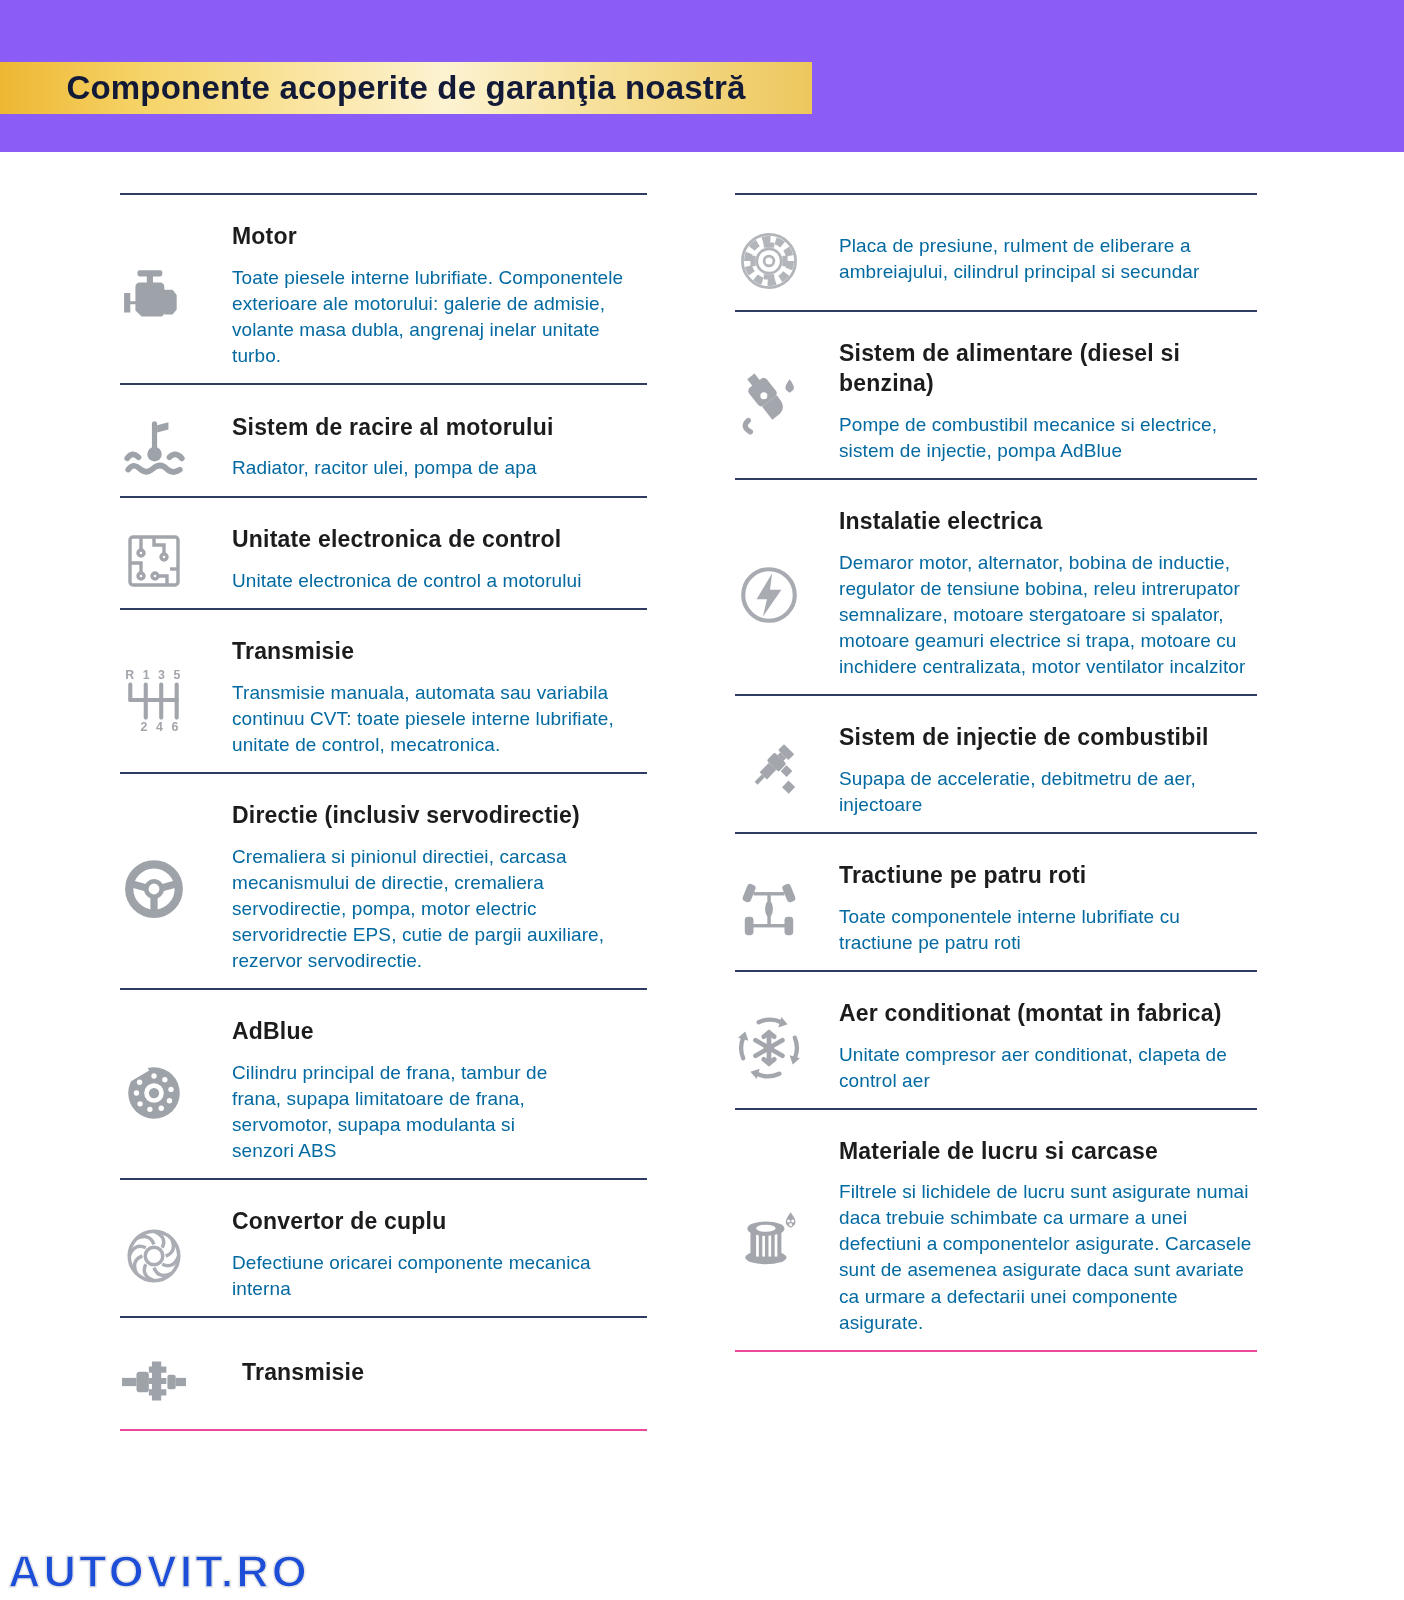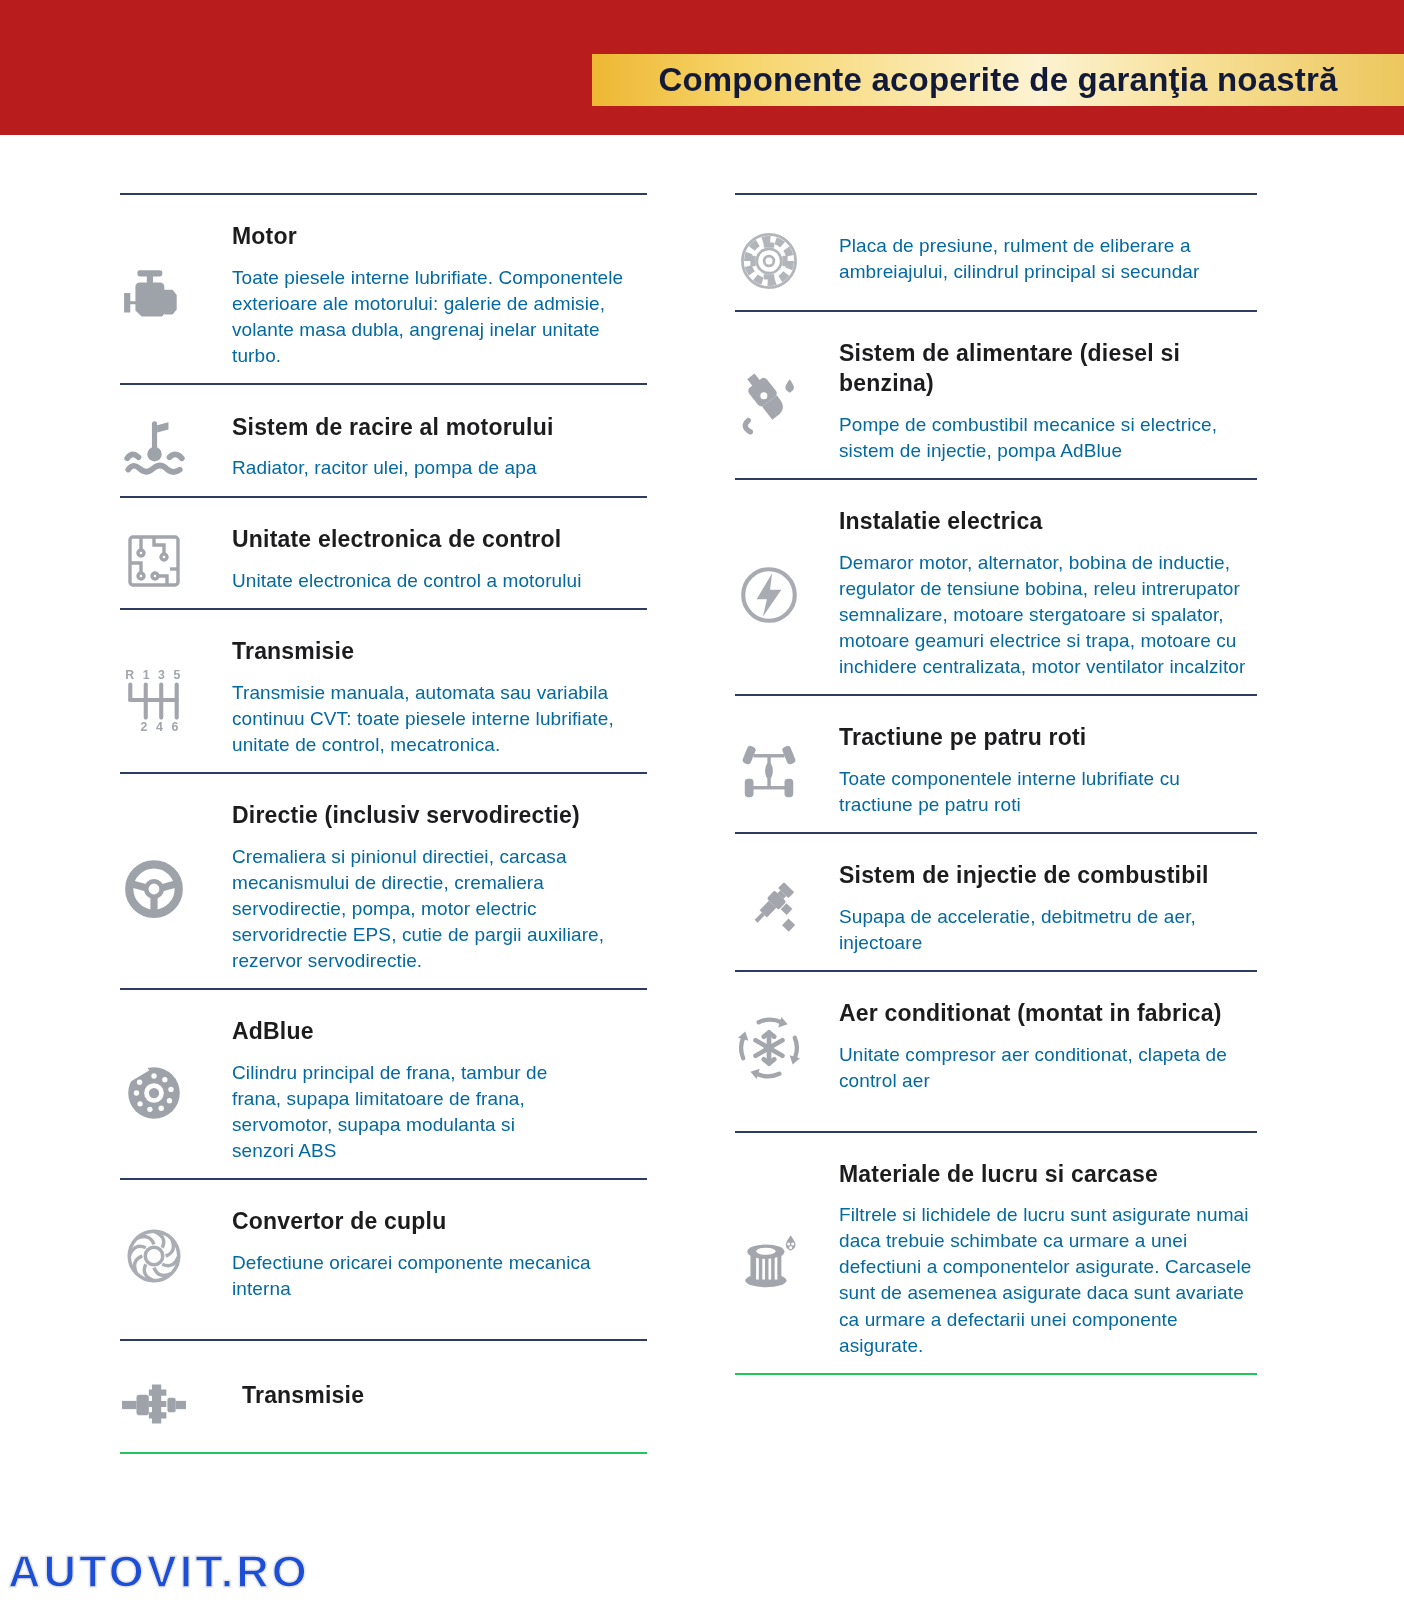--- a/index.html
+++ b/index.html
@@ -2,42 +2,42 @@
 <html><head>
 <meta charset="utf-8">
 <style>
   html,body{margin:0;padding:0;}
   body{
     width:1404px;height:1600px;position:relative;background:#ffffff;
     font-family:"Liberation Sans", sans-serif;overflow:hidden;
   }
   
   .header{
-    position:absolute;top:0;left:0;width:1404px;height:135px;
-    background:#b91c1c;display:flex;align-items:center;justify-content:flex-end;
+    position:absolute;top:0;left:0;width:1404px;height:152px;
+    background:#8b5cf6;display:flex;align-items:center;justify-content:flex-start;
   }
   .banner{
     margin-top:24px;width:812px;height:52px;
     background:linear-gradient(90deg,#eeb733 0%,#f6d469 18%,#fdf3d2 55%,#f6df96 75%,#edc75d 100%);
     display:flex;align-items:center;justify-content:center;
   }
   .banner-title{
     font-size:33px;font-weight:800;color:#121a38;letter-spacing:.2px;white-space:nowrap;
   }
   
   .columns{position:absolute;top:193px;left:120px;display:flex;}
   .col{display:flex;flex-direction:column;}
   .col-left{width:527px;margin-right:88px;}
   .col-right{width:522px;}
   .item{
     border-top:2px solid #2e3c62;
     display:flex;align-items:center;
     padding:27px 0 14px 0;
   }
-  .col .item:last-child{border-bottom:2px solid #22c55e;margin-top:23px;}
+  .col .item:last-child{border-bottom:2px solid #ec4899;}
   .icon{width:68px;min-width:68px;margin-right:44px;margin-top:4px;display:flex;justify-content:center;}
   .col-right .icon{margin-right:36px;}
   .txt{flex:1;}
   .title{
     margin:0 0 13px 0;font-size:23px;line-height:1.3;font-weight:700;color:#1c1c1e;letter-spacing:.2px;
   }
   .desc{
     margin:0;font-size:19px;line-height:1.37;color:#0369a1;letter-spacing:.1px;
   }
   .col-left .desc{max-width:430px;}
@@ -276,59 +276,59 @@
         </svg>
       </span>
       <div class="txt">
         <h3 class="title">Instalatie electrica</h3>
         <p class="desc">Demaror motor, alternator, bobina de inductie, regulator de tensiune bobina, releu intrerupator semnalizare, motoare stergatoare si spalator, motoare geamuri electrice si trapa, motoare cu inchidere centralizata, motor ventilator incalzitor</p>
       </div>
     </div>
 
     <div class="item">
       <span class="icon">
+        <svg width="66" height="66" viewBox="0 0 64 64" fill="#a3a6ac">
+          <g transform="rotate(44 32 30)">
+            <rect x="25" y="2" width="14" height="8" rx="1"></rect>
+            <rect x="28" y="10" width="8" height="4"></rect>
+            <rect x="24" y="14" width="16" height="11" rx="2"></rect>
+            <rect x="41" y="15" width="8" height="8"></rect>
+            <rect x="27" y="25" width="10" height="13"></rect>
+            <rect x="30" y="38" width="4" height="10"></rect>
+          </g>
+          <rect x="47" y="42" width="9" height="9" transform="rotate(44 51 46)"></rect>
+        </svg>
+      </span>
+      <div class="txt">
+        <h3 class="title">Sistem de injectie de combustibil</h3>
+        <p class="desc">Supapa de acceleratie, debitmetru de aer, injectoare</p>
+      </div>
+    </div>
+
+    <div class="item">
+      <span class="icon">
         <svg width="62" height="62" viewBox="0 0 64 64" fill="#a3a6ac">
           <rect x="16" y="13.5" width="32" height="3.5"></rect>
           <rect x="14" y="46.5" width="36" height="3.5"></rect>
           <rect x="30.3" y="15" width="3.5" height="33"></rect>
           <ellipse cx="32" cy="31" rx="4" ry="8.5"></ellipse>
           <rect x="7" y="5" width="9" height="19" rx="3.5" transform="rotate(22 11.5 14.5)"></rect>
           <rect x="48" y="5" width="9" height="19" rx="3.5" transform="rotate(-22 52.5 14.5)"></rect>
           <rect x="7" y="39" width="9" height="19" rx="3.5"></rect>
           <rect x="48" y="39" width="9" height="19" rx="3.5"></rect>
         </svg>
       </span>
       <div class="txt">
         <h3 class="title">Tractiune pe patru roti</h3>
         <p class="desc">Toate componentele interne lubrifiate cu tractiune pe patru roti</p>
       </div>
     </div>
 
     <div class="item">
       <span class="icon">
-        <svg width="66" height="66" viewBox="0 0 64 64" fill="#a3a6ac">
-          <g transform="rotate(44 32 30)">
-            <rect x="25" y="2" width="14" height="8" rx="1"></rect>
-            <rect x="28" y="10" width="8" height="4"></rect>
-            <rect x="24" y="14" width="16" height="11" rx="2"></rect>
-            <rect x="41" y="15" width="8" height="8"></rect>
-            <rect x="27" y="25" width="10" height="13"></rect>
-            <rect x="30" y="38" width="4" height="10"></rect>
-          </g>
-          <rect x="47" y="42" width="9" height="9" transform="rotate(44 51 46)"></rect>
-        </svg>
-      </span>
-      <div class="txt">
-        <h3 class="title">Sistem de injectie de combustibil</h3>
-        <p class="desc">Supapa de acceleratie, debitmetru de aer, injectoare</p>
-      </div>
-    </div>
-
-    <div class="item">
-      <span class="icon">
         <svg width="66" height="66" viewBox="0 0 64 64">
           <g stroke="#a3a6ac" stroke-width="4.6" stroke-linecap="round" fill="none">
             <path d="M32 17 V47"></path>
             <path d="M19 24.5 L45 39.5"></path>
             <path d="M45 24.5 L19 39.5"></path>
             <path d="M27 21 L32 17 L37 21"></path>
             <path d="M27 43 L32 47 L37 43"></path>
           </g>
           <g stroke="#a3a6ac" stroke-width="4.2" fill="none" stroke-linecap="round">
             <path d="M22 7 A26 26 0 0 1 44 7"></path>

